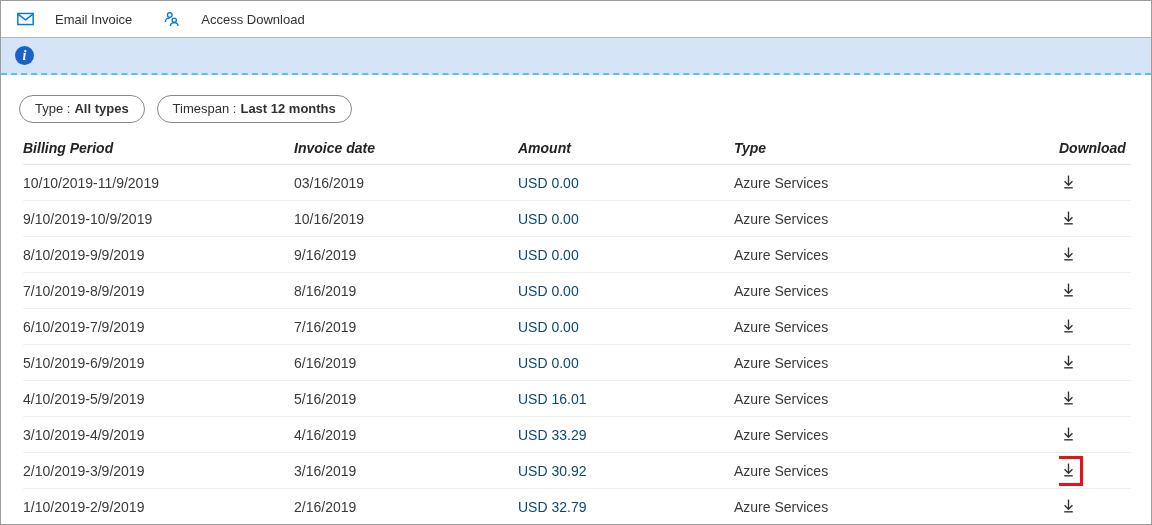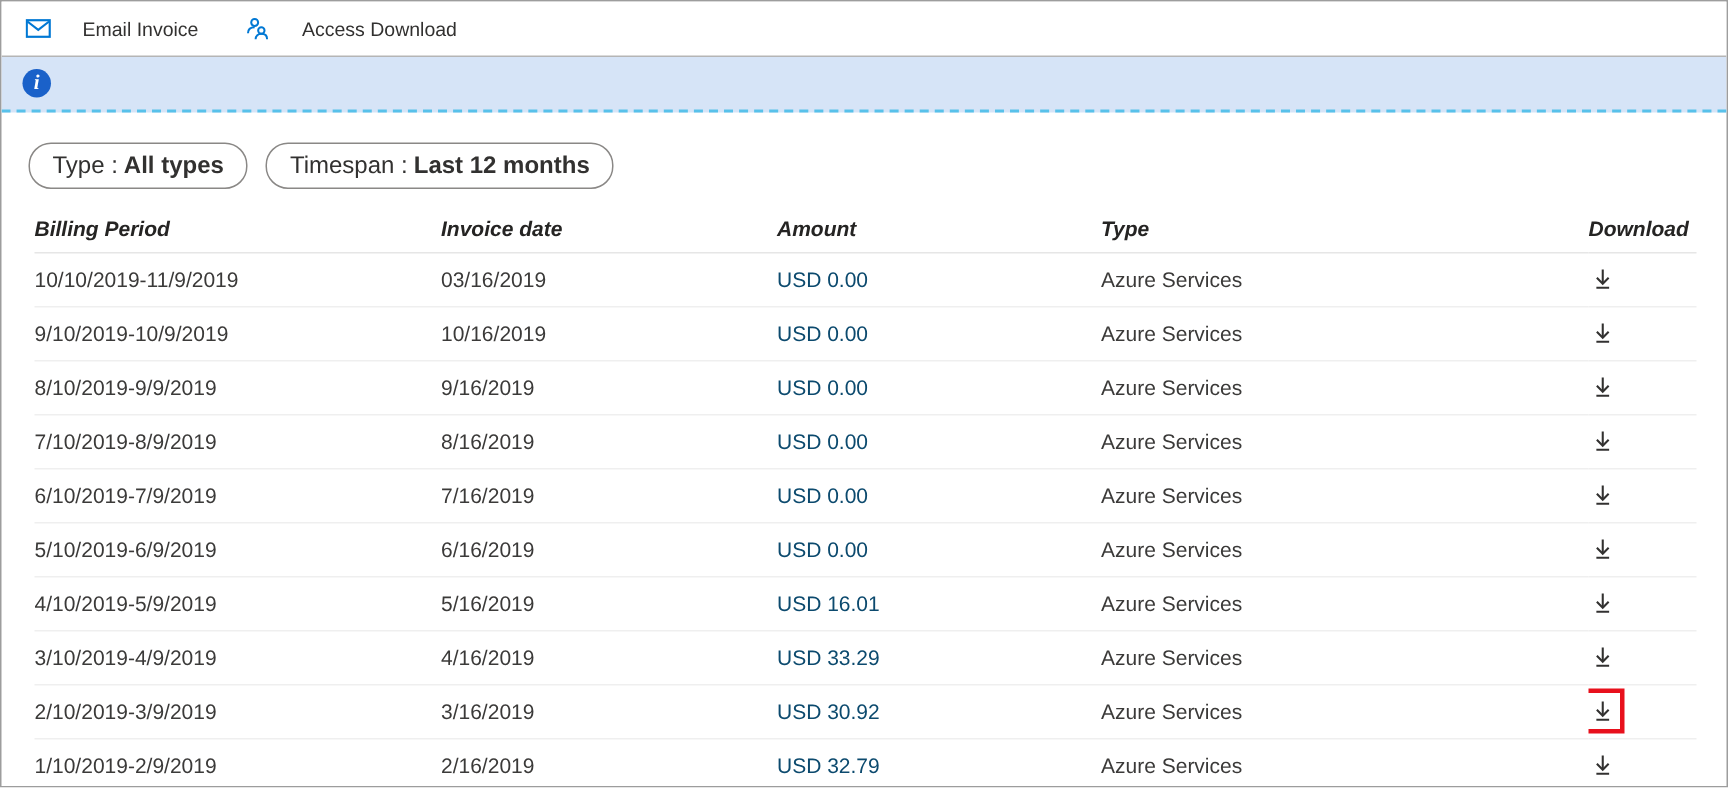--- a/index.html
+++ b/index.html
@@ -40,21 +40,21 @@
   }
   .banner-text { font-size:13px; color:#252423; cursor:pointer; }
   .banner-arrow { color:#0b6cc9; font-size:14px; margin-left:2px; }
 
   
   .filters { display:flex; gap:12px; padding:20px 0 10px 18px; }
   .pill {
     display:inline-flex; align-items:center;
     border:1px solid #8a8886; border-radius:15px;
     padding:5px 15px; background:#fff; cursor:pointer;
-    font-family:inherit; font-size:16px; color:#323130; line-height:1.2;
+    font-family:inherit; font-size:13px; color:#323130; line-height:1.2;
   }
   .pill b { margin-left:4px; font-weight:bold; }
 
   
   .invoice-table { width:1108px; margin:0 22px; border-collapse:collapse; table-layout:fixed; }
   .invoice-table col:nth-child(1){ width:271px; }
   .invoice-table col:nth-child(2){ width:224px; }
   .invoice-table col:nth-child(3){ width:216px; }
   .invoice-table col:nth-child(4){ width:325px; }
   .invoice-table col:nth-child(5){ width:72px; }

